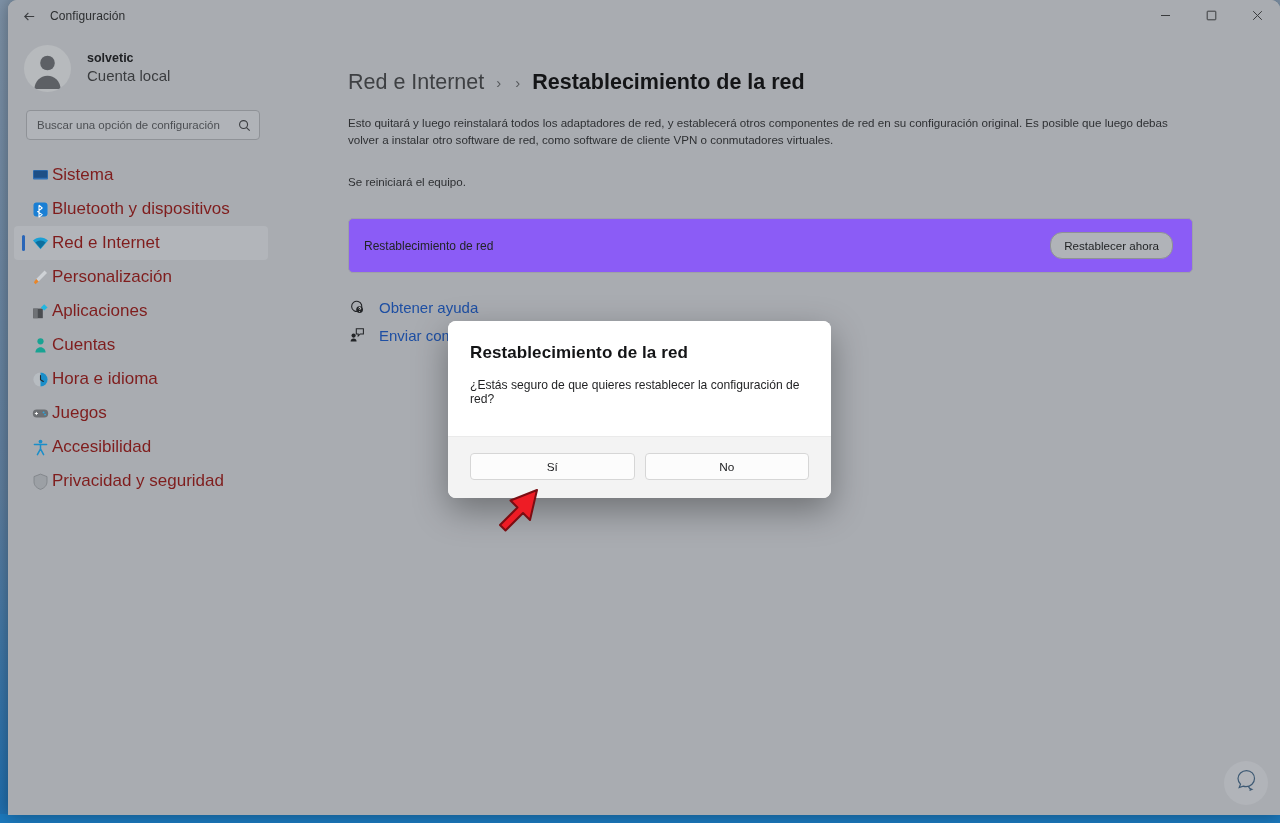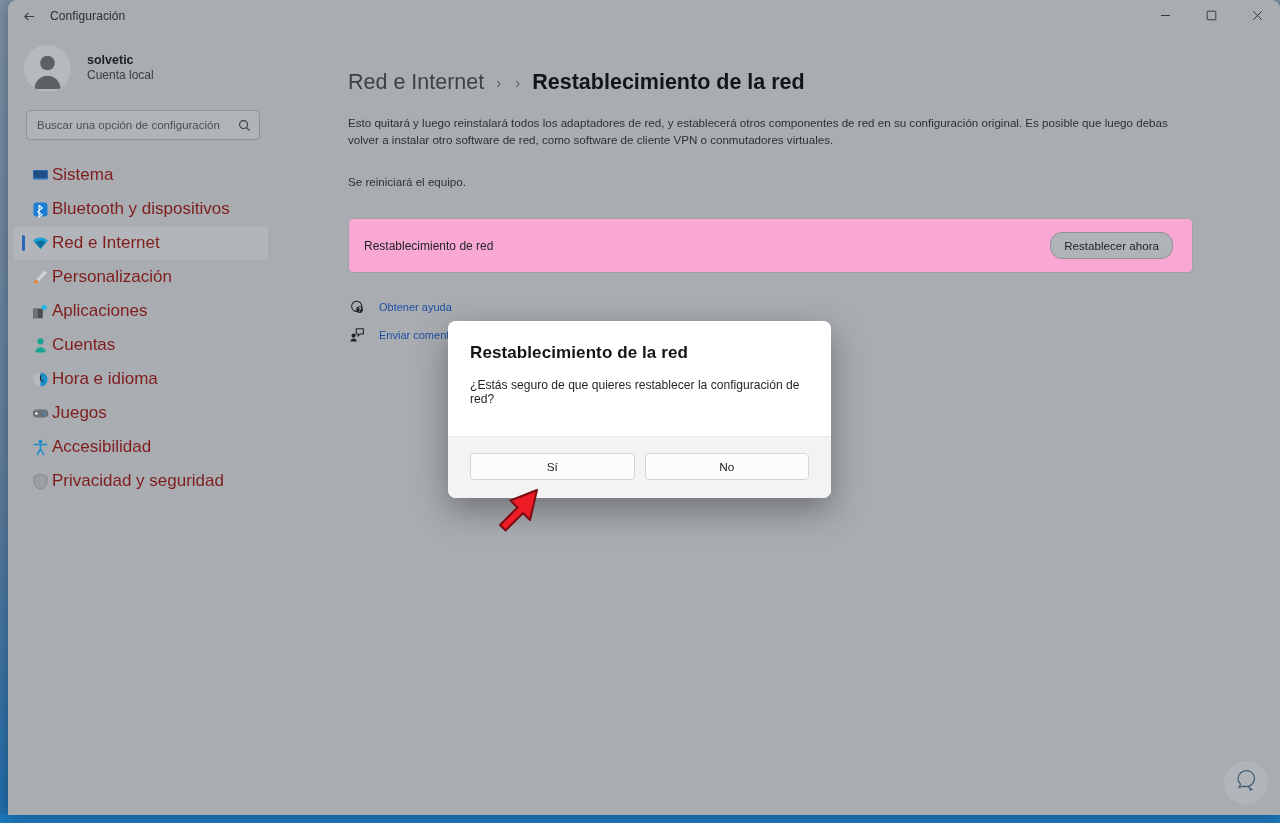--- a/index.html
+++ b/index.html
@@ -119,21 +119,21 @@
   #account-text {
     margin-left: 16px;
     line-height: 1.3;
   }
   #account-name {
     font-size: 12.5px;
     font-weight: bold;
     color: #202225;
   }
   #account-type {
-    font-size: 12px;
+    font-size: 15px;
     color: #3a3c3f;
     text-align: center;
   }
 
   #search-wrap {
     margin: 14px 20px 0 18px;
     height: 30px;
     border: 1px solid #8f9297;
     border-radius: 4px;
     background: #b0b3b8;
@@ -234,21 +234,21 @@
     font-size: 11.6px;
     color: #2e3033;
     line-height: 1.45;
   }
   #desc-second { margin-top: 25px; }
 
   #reset-card {
     margin-top: 28px;
     width: 845px;
     height: 55px;
-    background: #f9a8d4;
+    background: #8b5cf6;
     border: 1px solid #9ea1a6;
     border-radius: 5px;
     display: flex;
     align-items: center;
     justify-content: space-between;
     padding: 0 19px 0 15px;
     box-sizing: border-box;
   }
   #reset-card-label {
     font-size: 12px;
@@ -279,21 +279,21 @@
     width: 18px;
     height: 18px;
     display: flex;
     align-items: center;
     justify-content: center;
     color: #232528;
     flex: 0 0 18px;
   }
   .help-link .link-text {
     margin-left: 13px;
-    font-size: 11px;
+    font-size: 15px;
     color: #1e4fa3;
   }
 
   
   #feedback-bubble {
     position: absolute;
     right: 12px;
     bottom: 10px;
     width: 44px;
     height: 44px;

